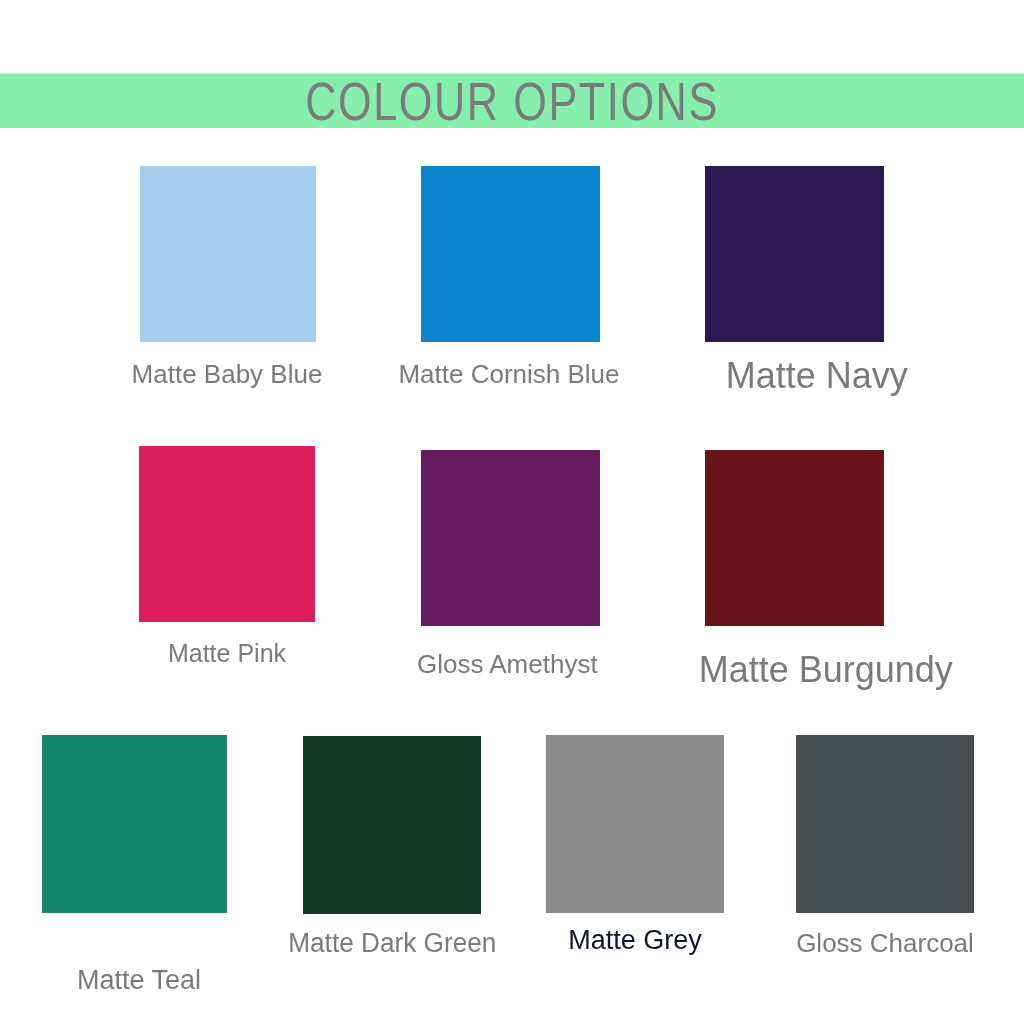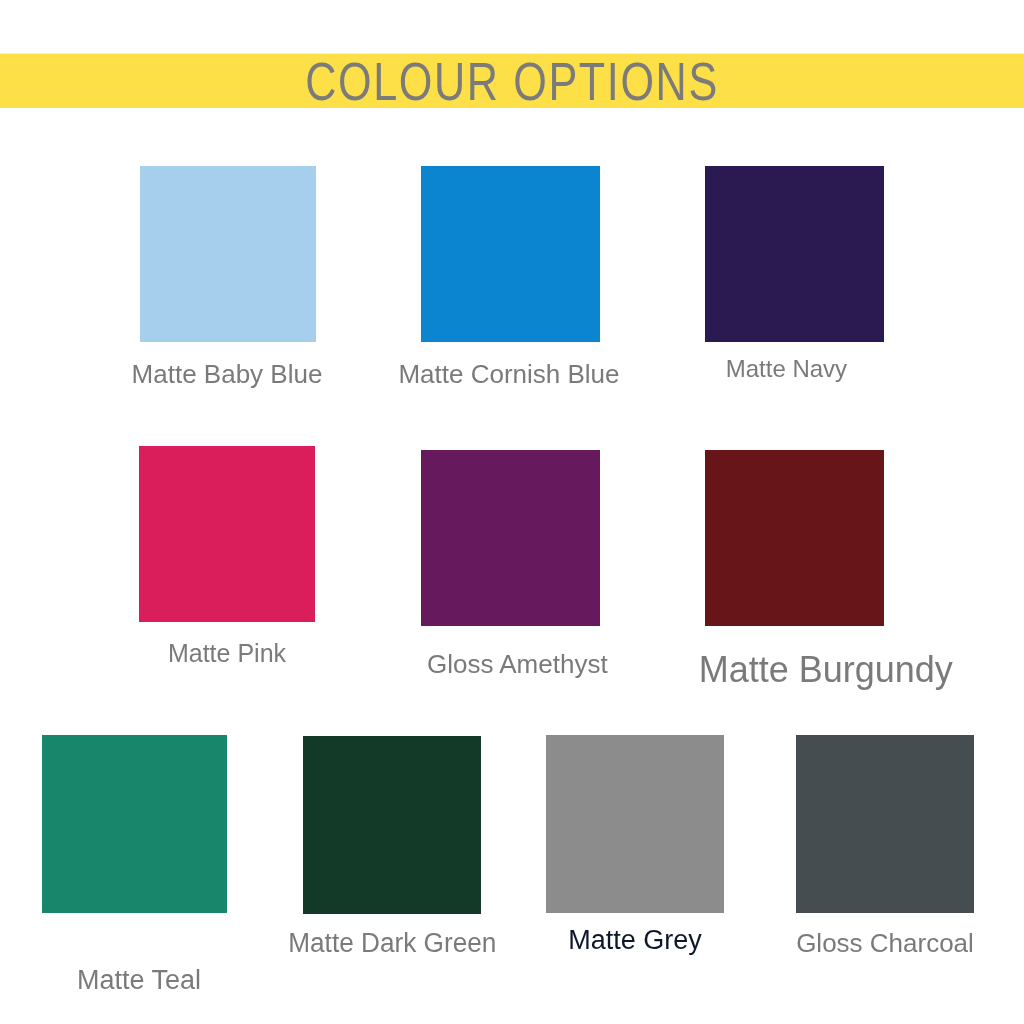--- a/index.html
+++ b/index.html
@@ -65,45 +65,45 @@
     font-family: "Liberation Sans", sans-serif;
     font-weight: 400;
     transform-origin: center top;
   }
 </style>
 </head>
 <body style="background: rgb(255, 255, 255);">
 
 <div id="page">
 
-  <div class="banner" style="background: #fde047;">
+  <div class="banner" style="background: #86efac; margin-top: 20px;">
     <div class="banner-title" style="color: rgb(123, 123, 123);">COLOUR OPTIONS</div>
   </div>
 
   <div id="swatch-grid">
       <div class="swatch-cell" style="left: 140px; top: 166px; width: 176px; height: 176px;">
         <div class="swatch-chip" style="width: 176px; height: 176px; background: rgb(166, 207, 238);"></div>
       </div>
       <div class="swatch-label" style="font-size: 26px; color: rgb(122, 122, 122); left: 131.609px; top: 359px; width: auto; text-align: right;">Matte Baby Blue</div>
       <div class="swatch-cell" style="left: 421px; top: 166px; width: 179px; height: 176px;">
         <div class="swatch-chip" style="width: 179px; height: 176px; background: rgb(12, 133, 208);"></div>
       </div>
       <div class="swatch-label" style="font-size: 26px; color: rgb(122, 122, 122); left: 398.445px; top: 359px; width: auto; text-align: right;">Matte Cornish Blue</div>
       <div class="swatch-cell" style="left: 705px; top: 166px; width: 179px; height: 176px;">
         <div class="swatch-chip" style="width: 179px; height: 176px; background: rgb(43, 26, 81);"></div>
       </div>
-      <div class="swatch-label" style="font-size: 24px; color: rgb(122, 122, 122); left: 725.727px; top: 355px; width: auto; text-align: left;">Matte Navy</div>
+      <div class="swatch-label" style="font-size: 36px; color: rgb(122, 122, 122); left: 725.727px; top: 355px; width: auto; text-align: left;">Matte Navy</div>
       <div class="swatch-cell" style="left: 139px; top: 446px; width: 176px; height: 176px;">
         <div class="swatch-chip" style="width: 176px; height: 176px; background: rgb(217, 30, 91);"></div>
       </div>
       <div class="swatch-label" style="font-size: 25px; color: rgb(122, 122, 122); left: 167.945px; top: 639px; width: auto; text-align: right;">Matte Pink</div>
       <div class="swatch-cell" style="left: 421px; top: 450px; width: 179px; height: 176px;">
         <div class="swatch-chip" style="width: 179px; height: 176px; background: rgb(103, 25, 94);"></div>
       </div>
-      <div class="swatch-label" style="font-size: 26px; color: rgb(122, 122, 122); left: 427px; top: 649px; width: auto; text-align: right;">Gloss Amethyst</div>
+      <div class="swatch-label" style="font-size: 26px; color: rgb(122, 122, 122); left: 417px; top: 649px; width: auto; text-align: right;">Gloss Amethyst</div>
       <div class="swatch-cell" style="left: 705px; top: 450px; width: 179px; height: 176px;">
         <div class="swatch-chip" style="width: 179px; height: 176px; background: rgb(103, 21, 25);"></div>
       </div>
       <div class="swatch-label" style="font-size: 36px; color: rgb(122, 122, 122); left: 698.695px; top: 649px; width: auto; text-align: left;">Matte Burgundy</div>
       <div class="swatch-cell" style="left: 42px; top: 735px; width: 185px; height: 178px;">
         <div class="swatch-chip" style="width: 185px; height: 178px; background: rgb(23, 134, 107);"></div>
       </div>
       <div class="swatch-label" style="font-size: 27px; color: rgb(122, 122, 122); left: 76.9609px; top: 928px; width: auto; text-align: left; margin-top: 37px;">Matte Teal</div>
       <div class="swatch-cell" style="left: 303px; top: 736px; width: 178px; height: 178px;">
         <div class="swatch-chip" style="width: 178px; height: 178px; background: rgb(19, 58, 40);"></div>

